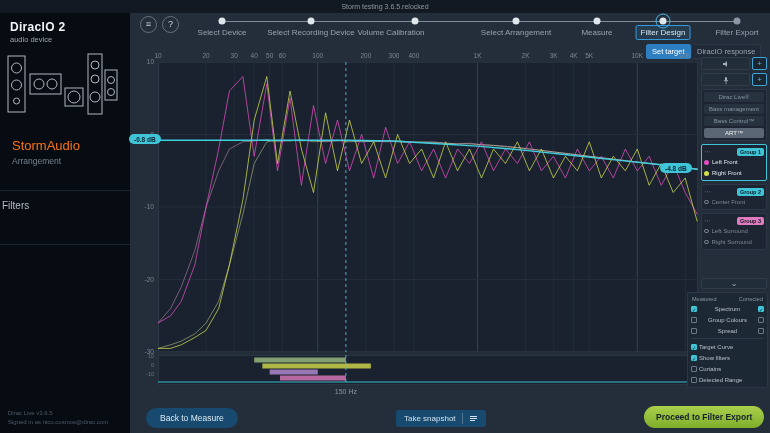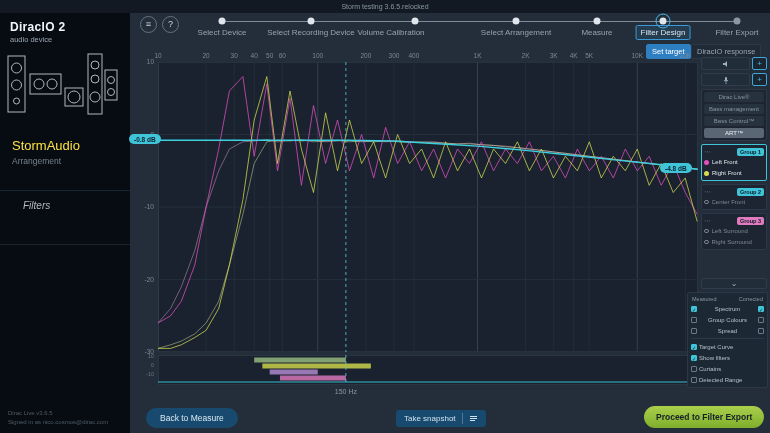--- a/index.html
+++ b/index.html
@@ -10,24 +10,24 @@
   
   .titlebar { position:absolute; left:0; top:0; width:770px; height:13px; background:#121922;
     color:#8a96a3; font-size:7px; line-height:13px; text-align:center; }
 
   
   .sidebar { position:absolute; left:0; top:13px; width:130px; bottom:0; background:#070c12; }
   .side-brand { padding:7px 10px 0; }
   .brand1 { font-size:12px; font-weight:bold; color:#f2f5f8; letter-spacing:.3px; }
   .brand2 { font-size:7.5px; color:#9aa5b1; margin-top:1px; }
   .side-art { margin:4px 4px 0; }
-  .side-name { margin-top:14px; padding:0 12px; font-size:13px; font-weight:300; color:#fde047; }
+  .side-name { margin-top:14px; padding:0 12px; font-size:13px; font-weight:300; color:#f97316; }
   .side-model { padding:0 12px; font-size:8.5px; color:#77828e; margin-top:3px; }
   .side-div { height:1px; background:#1b2530; margin-top:24px; }
-  .side-item { padding:9px 23px; font-size:10px; color:#b2bcc6; cursor:pointer;font-style:italic; }
+  .side-item { padding:9px 2px; font-size:10px; color:#b2bcc6; cursor:pointer; }
   .side-foot { position:absolute; left:8px; bottom:5px; font-size:6px; color:#4f5a66; line-height:1.6; }
 
   
   .circle-btn { position:absolute; width:17px; height:17px; border-radius:50%; border:1px solid #66727f;
     background:transparent; color:#cfd6dd; font-size:9px; line-height:15px; text-align:center; cursor:pointer; }
   .step-line { position:absolute; top:21px; height:1px; background:#7e8b99; }
   .step-node { position:absolute; top:21px; width:7px; height:7px; border-radius:50%; background:#dfe6ec;
     transform:translate(-50%,-50%); cursor:pointer; }
   .step-node.todo { background:#8b97a4; }
   .step-ring { position:absolute; top:21px; width:15px; height:15px; border-radius:50%;

